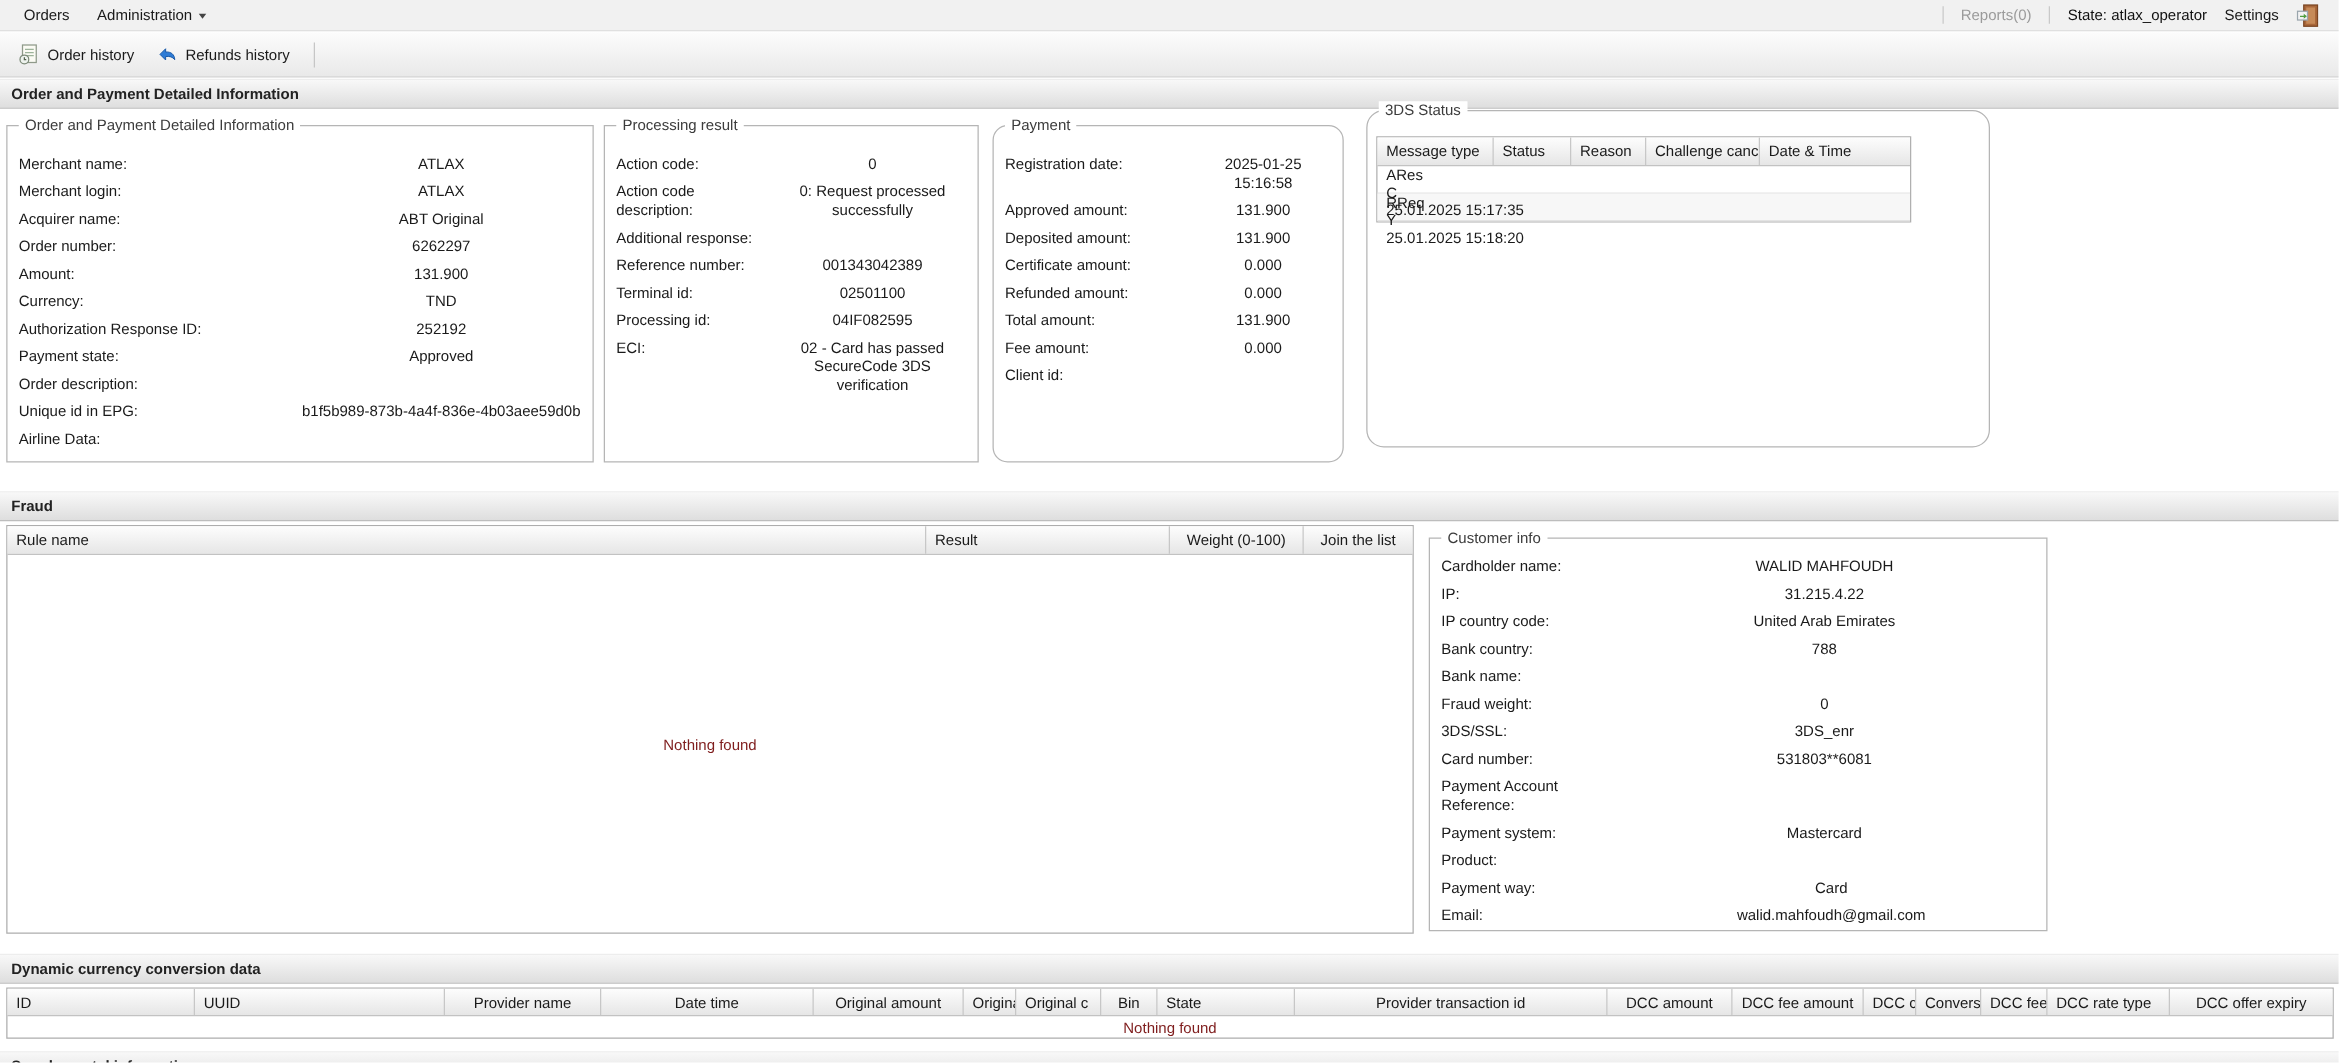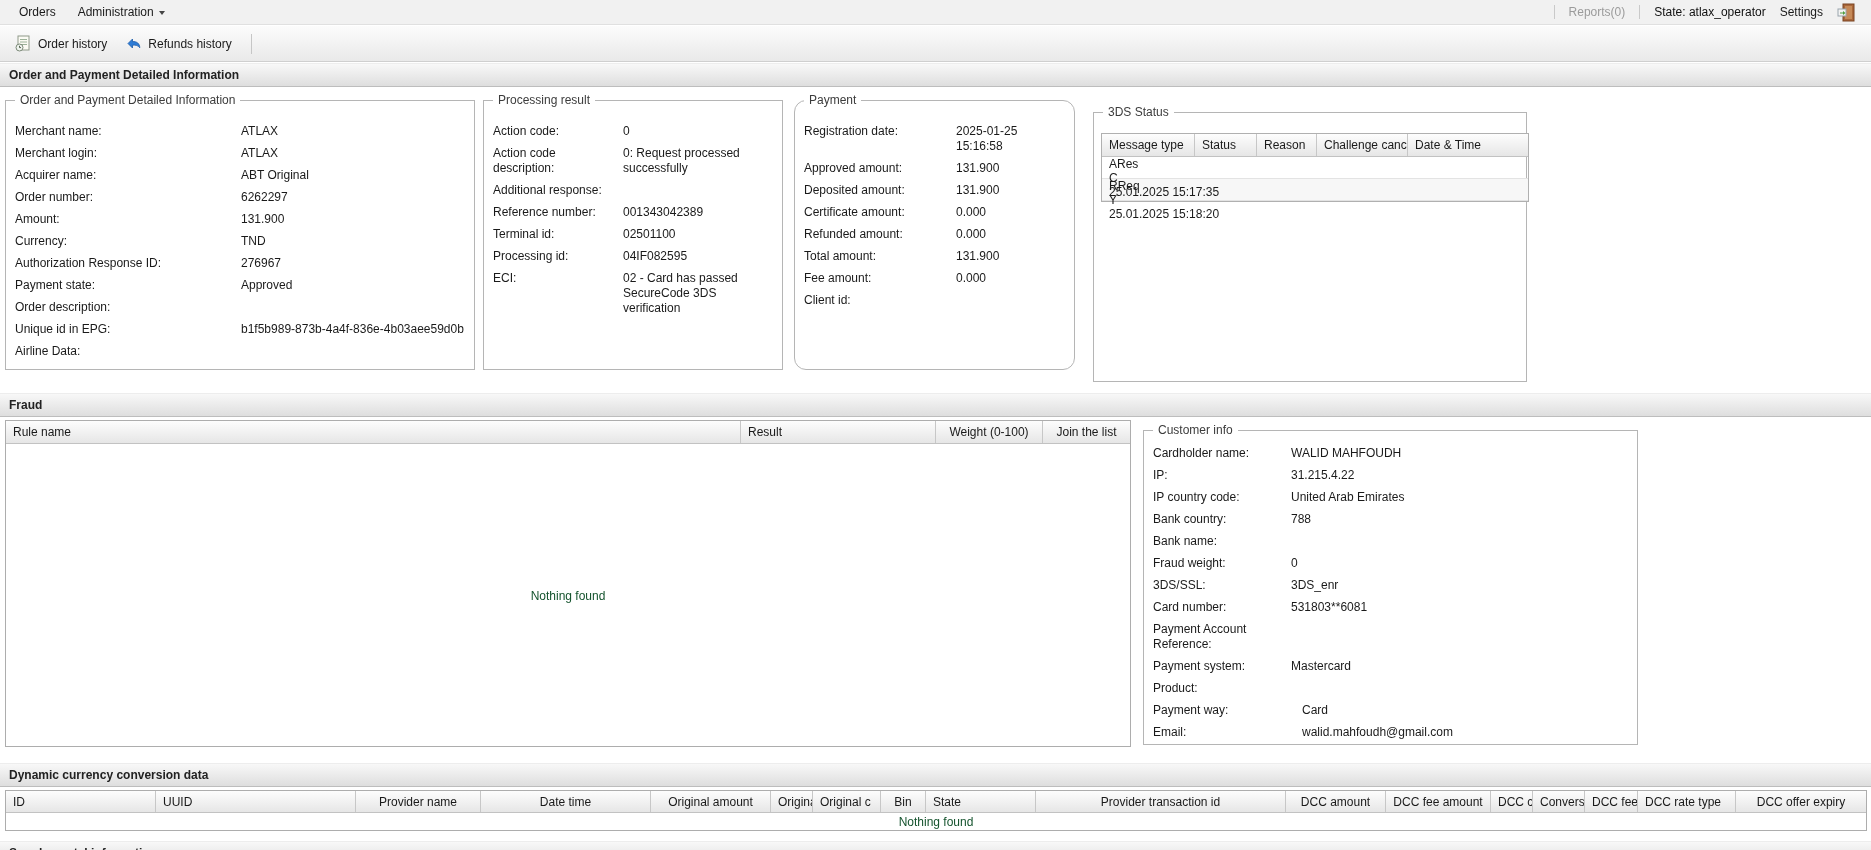--- a/index.html
+++ b/index.html
@@ -51,28 +51,28 @@
 
   
   .fbox { position:absolute; border:1px solid #b5b5b5; background:#fff; }
   .legend {
     position:absolute; top:-8px; left:9px; background:#fff;
     padding:0 5px; color:#3c3c3c; line-height:15px; white-space:nowrap;
   }
   #fs-order      { left:5px;    top:100px; width:470px; height:270px; --lw:226px; }
   #fs-processing { left:483px;  top:100px; width:300px; height:270px; --lw:130px; }
   #fs-payment    { left:794px;  top:100px; width:281px; height:270px;border-radius:12px; --lw:152px; }
-  #fs-3ds        { left:1093px; top:112px; width:434px; height:270px; }
+  #fs-3ds        { left:1093px; top:88px; width:499px; height:270px;border-radius:14px; }
   #fs-customer   { left:1143px; top:430px; width:495px; height:315px; --lw:138px; }
 
   .kv { padding:23px 9px 0 9px; }
   #fs-customer .kv { padding-top:15px; }
   .kv .row { display:flex; margin-bottom:7px; line-height:15px; }
   .kv .lbl { flex:0 0 var(--lw); padding-right:6px; }
-  .kv .val { flex:1; min-width:0; overflow-wrap:break-word; }
+  .kv .val { flex:1; min-width:0; overflow-wrap:break-word;text-align:center; }
   .kv .val.ind { padding-left:11px; }
 
   
   .grid { position:absolute; border:1px solid #adadad; background:#fff; }
   .grid-head {
     display:flex; height:23px;
     background:linear-gradient(#fdfdfd,#e6e6e6);
     border-bottom:1px solid #c2c2c2;
   }
   .gh {
@@ -85,21 +85,21 @@
   .gr { display:flex; height:22px; border-bottom:1px solid #e3e3e3;flex-direction:column; }
   .gr.alt { background:#f7f7f7; }
   .gc { padding:0 7px; display:flex; align-items:center; overflow:hidden; white-space:nowrap; flex:0 0 auto; }
 
   #tds-grid { left:7px; top:20px; width:428px; position:absolute; border:1px solid #b0b0b0; }
   #fraud-grid { left:5px; top:420px; width:1126px; height:327px; }
   .grid-body { position:relative; }
   #fraud-body { height:303px; }
   .empty-text {
     position:absolute; left:50%; top:50%; transform:translate(-50%,-50%);
-    color:#14532d; white-space:nowrap;
+    color:#7f1d1d; white-space:nowrap;
   }
   #dcc-grid { left:5px; top:790px; width:1862px; height:41px; }
   #dcc-grid .grid-head { height:22px; }
   #dcc-body { height:17px; }
 </style>
 </head>
 <body>
 
 <div class="menubar">
   <div class="menu-item">
@@ -172,21 +172,21 @@
     <div class="row">
         <span class="lbl">Amount:</span>
         <span class="val">131.900</span>
       </div>
     <div class="row">
         <span class="lbl">Currency:</span>
         <span class="val">TND</span>
       </div>
     <div class="row">
         <span class="lbl">Authorization Response ID:</span>
-        <span class="val">276967</span>
+        <span class="val">252192</span>
       </div>
     <div class="row">
         <span class="lbl">Payment state:</span>
         <span class="val">Approved</span>
       </div>
     <div class="row">
         <span class="lbl">Order description:</span>
         <span class="val"></span>
       </div>
     <div class="row">

